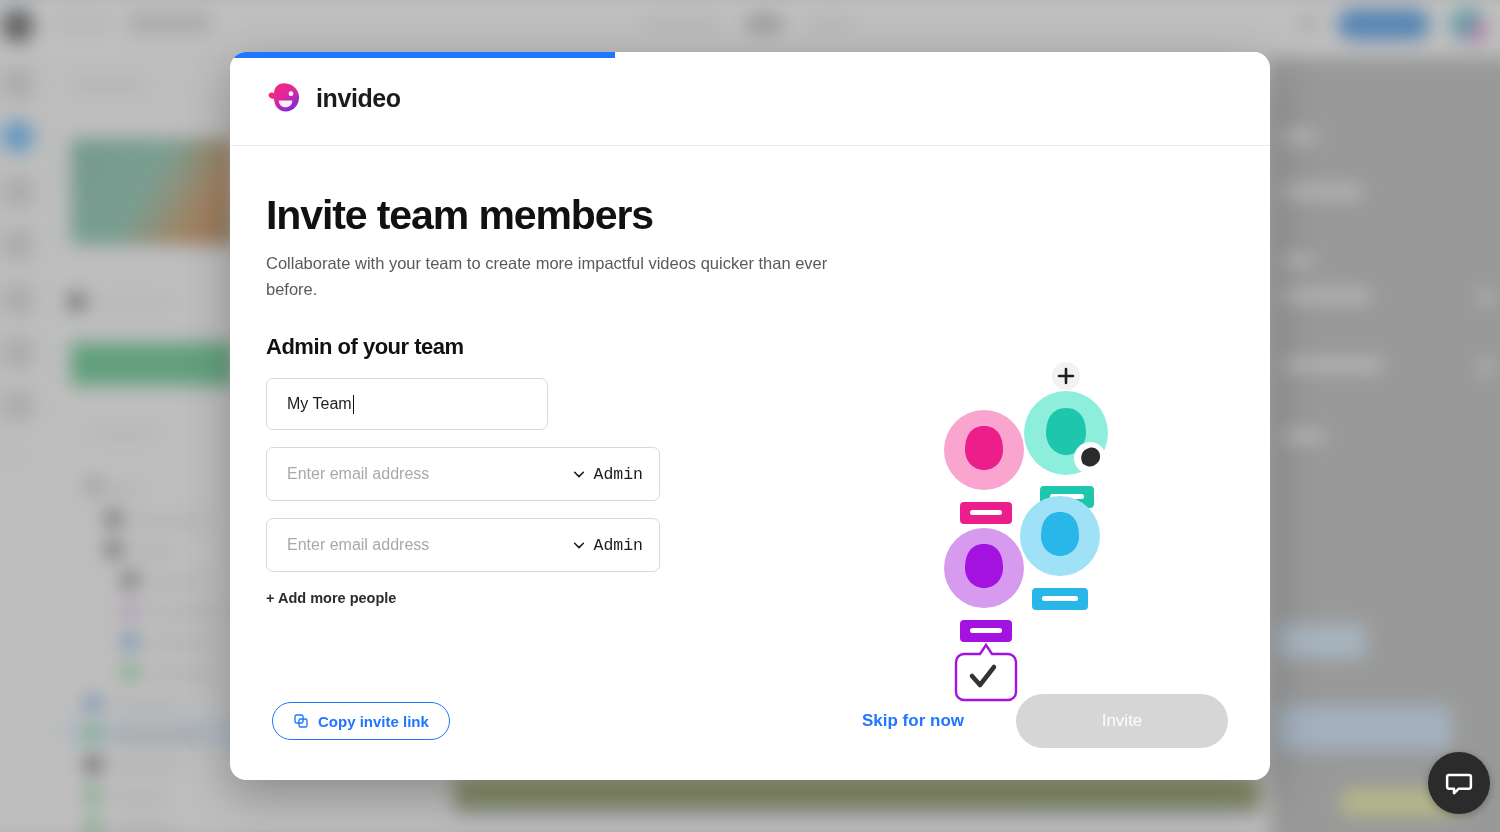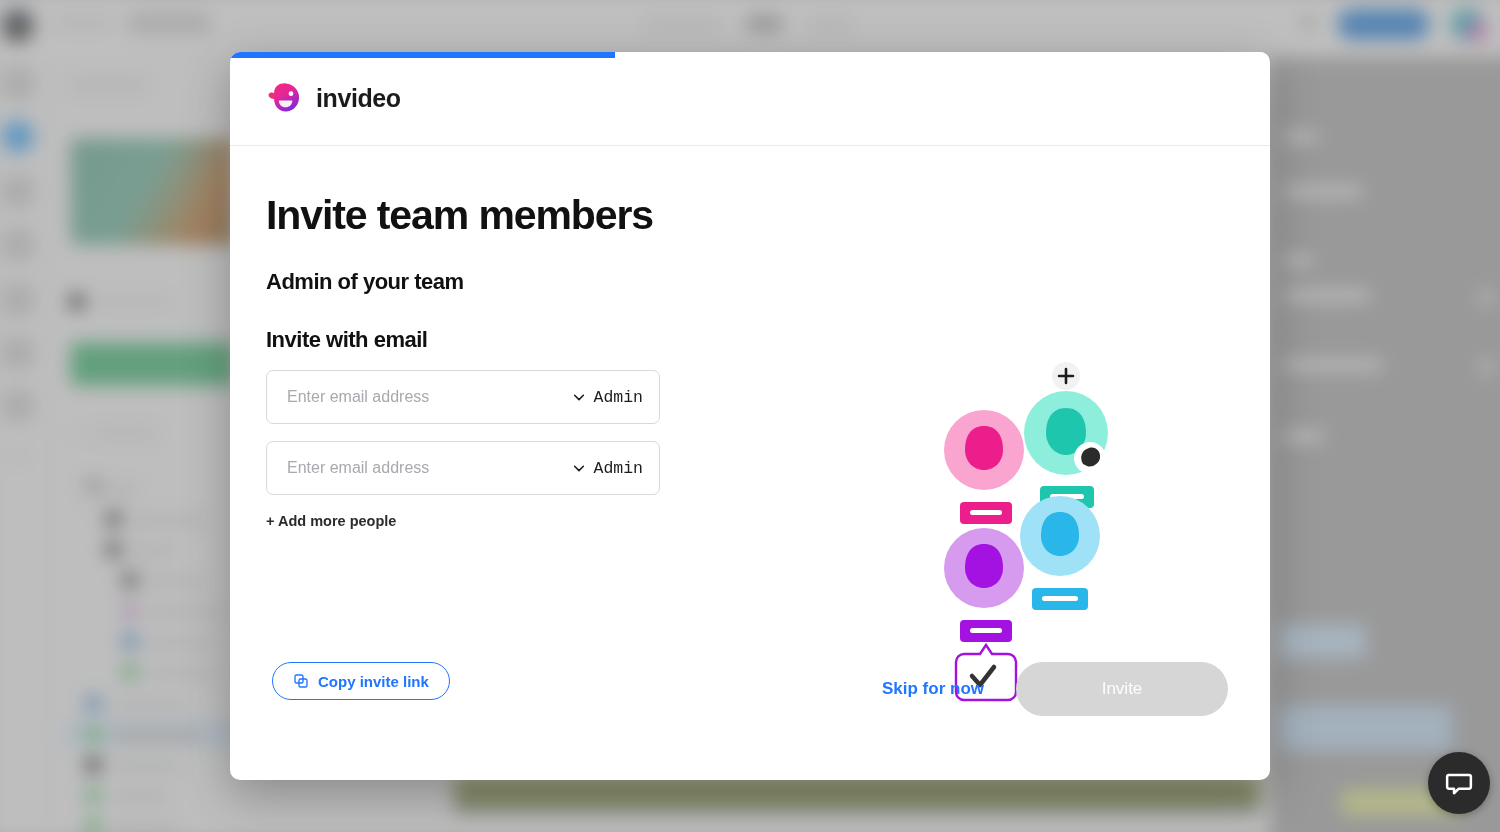--- a/index.html
+++ b/index.html
@@ -44,21 +44,21 @@
   .bg-blueblock { position:absolute; left:1268px; top:620px; width:86px; height:34px; border-radius:5px; background:#bcd8ef; }
   .bg-blueblock2 { position:absolute; left:1268px; top:700px; width:170px; height:44px; border-radius:5px; background:#b4d3ee; }
 
   
   #chat-widget { position:absolute; left:1428px; top:752px; width:62px; height:62px; border-radius:50%;
                  background:#2b2b2b; display:flex; align-items:center; justify-content:center;
                  box-shadow:0 2px 8px rgba(0,0,0,.3); cursor:pointer; }
 
   
   #modal { position:absolute; left:230px; top:52px; width:1040px; height:728px;
-           background:#fff; border-radius:10px; overflow:hidden;
+           background:#fff; border-radius:16px; overflow:hidden;
            box-shadow:0 14px 48px rgba(0,0,0,.28); }
   #progress-track { position:absolute; left:0; top:0; width:100%; height:6px; background:#fff; }
   #progress-fill  { height:6px; background:#2176ff; }
 
   #modal-header { height:94px; border-bottom:1px solid #eaeaea; display:flex; align-items:center; padding-left:36px; }
   .logo-wrap { display:flex; align-items:center; gap:12px; }
   .logo-mark { width:38px; height:38px; position:relative; }
   .brand-name { font-size:25px; font-weight:bold; color:#1b1b1b; letter-spacing:-.4px; }
 
   #modal-body { display:flex; padding:48px 48px 0 36px; position:relative; }
@@ -82,25 +82,25 @@
   .role-select { display:flex; align-items:center; gap:7px; cursor:pointer; }
   .role-select .role-txt { font-size:16.5px; color:#1d1d1d; font-weight:500;font-family:Liberation Mono, monospace; }
 
   .add-more { margin-top:18px; font-size:14.5px; font-weight:bold; color:#2c2c2c; cursor:pointer; display:inline-block; }
 
   
   .illus { position:absolute; left:700px; top:200px; width:250px; height:380px; }
 
   
   #modal-footer { position:absolute; left:0; bottom:0; width:100%; height:118px;
-                  display:flex; align-items:flex-start; padding:0 42px; }
+                  display:flex; align-items:center; padding:0 42px; }
   #copy-link-btn { display:flex; align-items:center; gap:9px; height:38px; padding:0 20px;
                    border:1.5px solid #2176ff; border-radius:20px; color:#2176ff;
                    font-size:15px; font-weight:bold; background:#fff; cursor:pointer; }
-  .footer-right { margin-left:auto; display:flex; align-items:center; gap:32px; }
+  .footer-right { margin-left:auto; display:flex; align-items:center; gap:52px; }
   #skip-btn { font-size:17px; font-weight:bold; color:#2176ff; cursor:pointer; background:none; border:none;
               font-family:inherit; }
   #invite-btn { width:212px; height:54px; border:none; border-radius:27px; background:#d6d6d6;
                 color:#fdfdfd; font-size:17px; font-family:inherit; cursor:not-allowed; }
 </style>
 </head>
 <body>
 
 <div id="bg-app">
   <div class="bg-topbar"></div>
@@ -206,24 +206,28 @@
         </svg>
       </div>
       <span class="brand-name">invideo</span>
     </div>
   </div>
 
   <div id="modal-body">
     <div class="form-col">
 
       <h1 class="title">Invite team members</h1>
+      <p class="subtitle">Collaborate with your team to create more impactful videos quicker than ever before.</p>
 
       <h2 class="section-label">Admin of your team</h2>
-
-      <h2 class="section-label">Invite with email</h2>
+      <div class="text-field">
+        <span class="val">My Team</span>
+          <span class="caret"></span>
+      </div>
+
 
       <div class="email-row">
         <span class="ph">Enter email address</span>
         <span class="role-select">
           <svg width="14" height="14" viewBox="0 0 16 16">
             <path d="M3 6l5 5 5-5" fill="none" stroke="#1d1d1d" stroke-width="1.8" stroke-linecap="round" stroke-linejoin="round"></path>
           </svg>
           <span class="role-txt">Admin</span>
         </span>
       </div>

